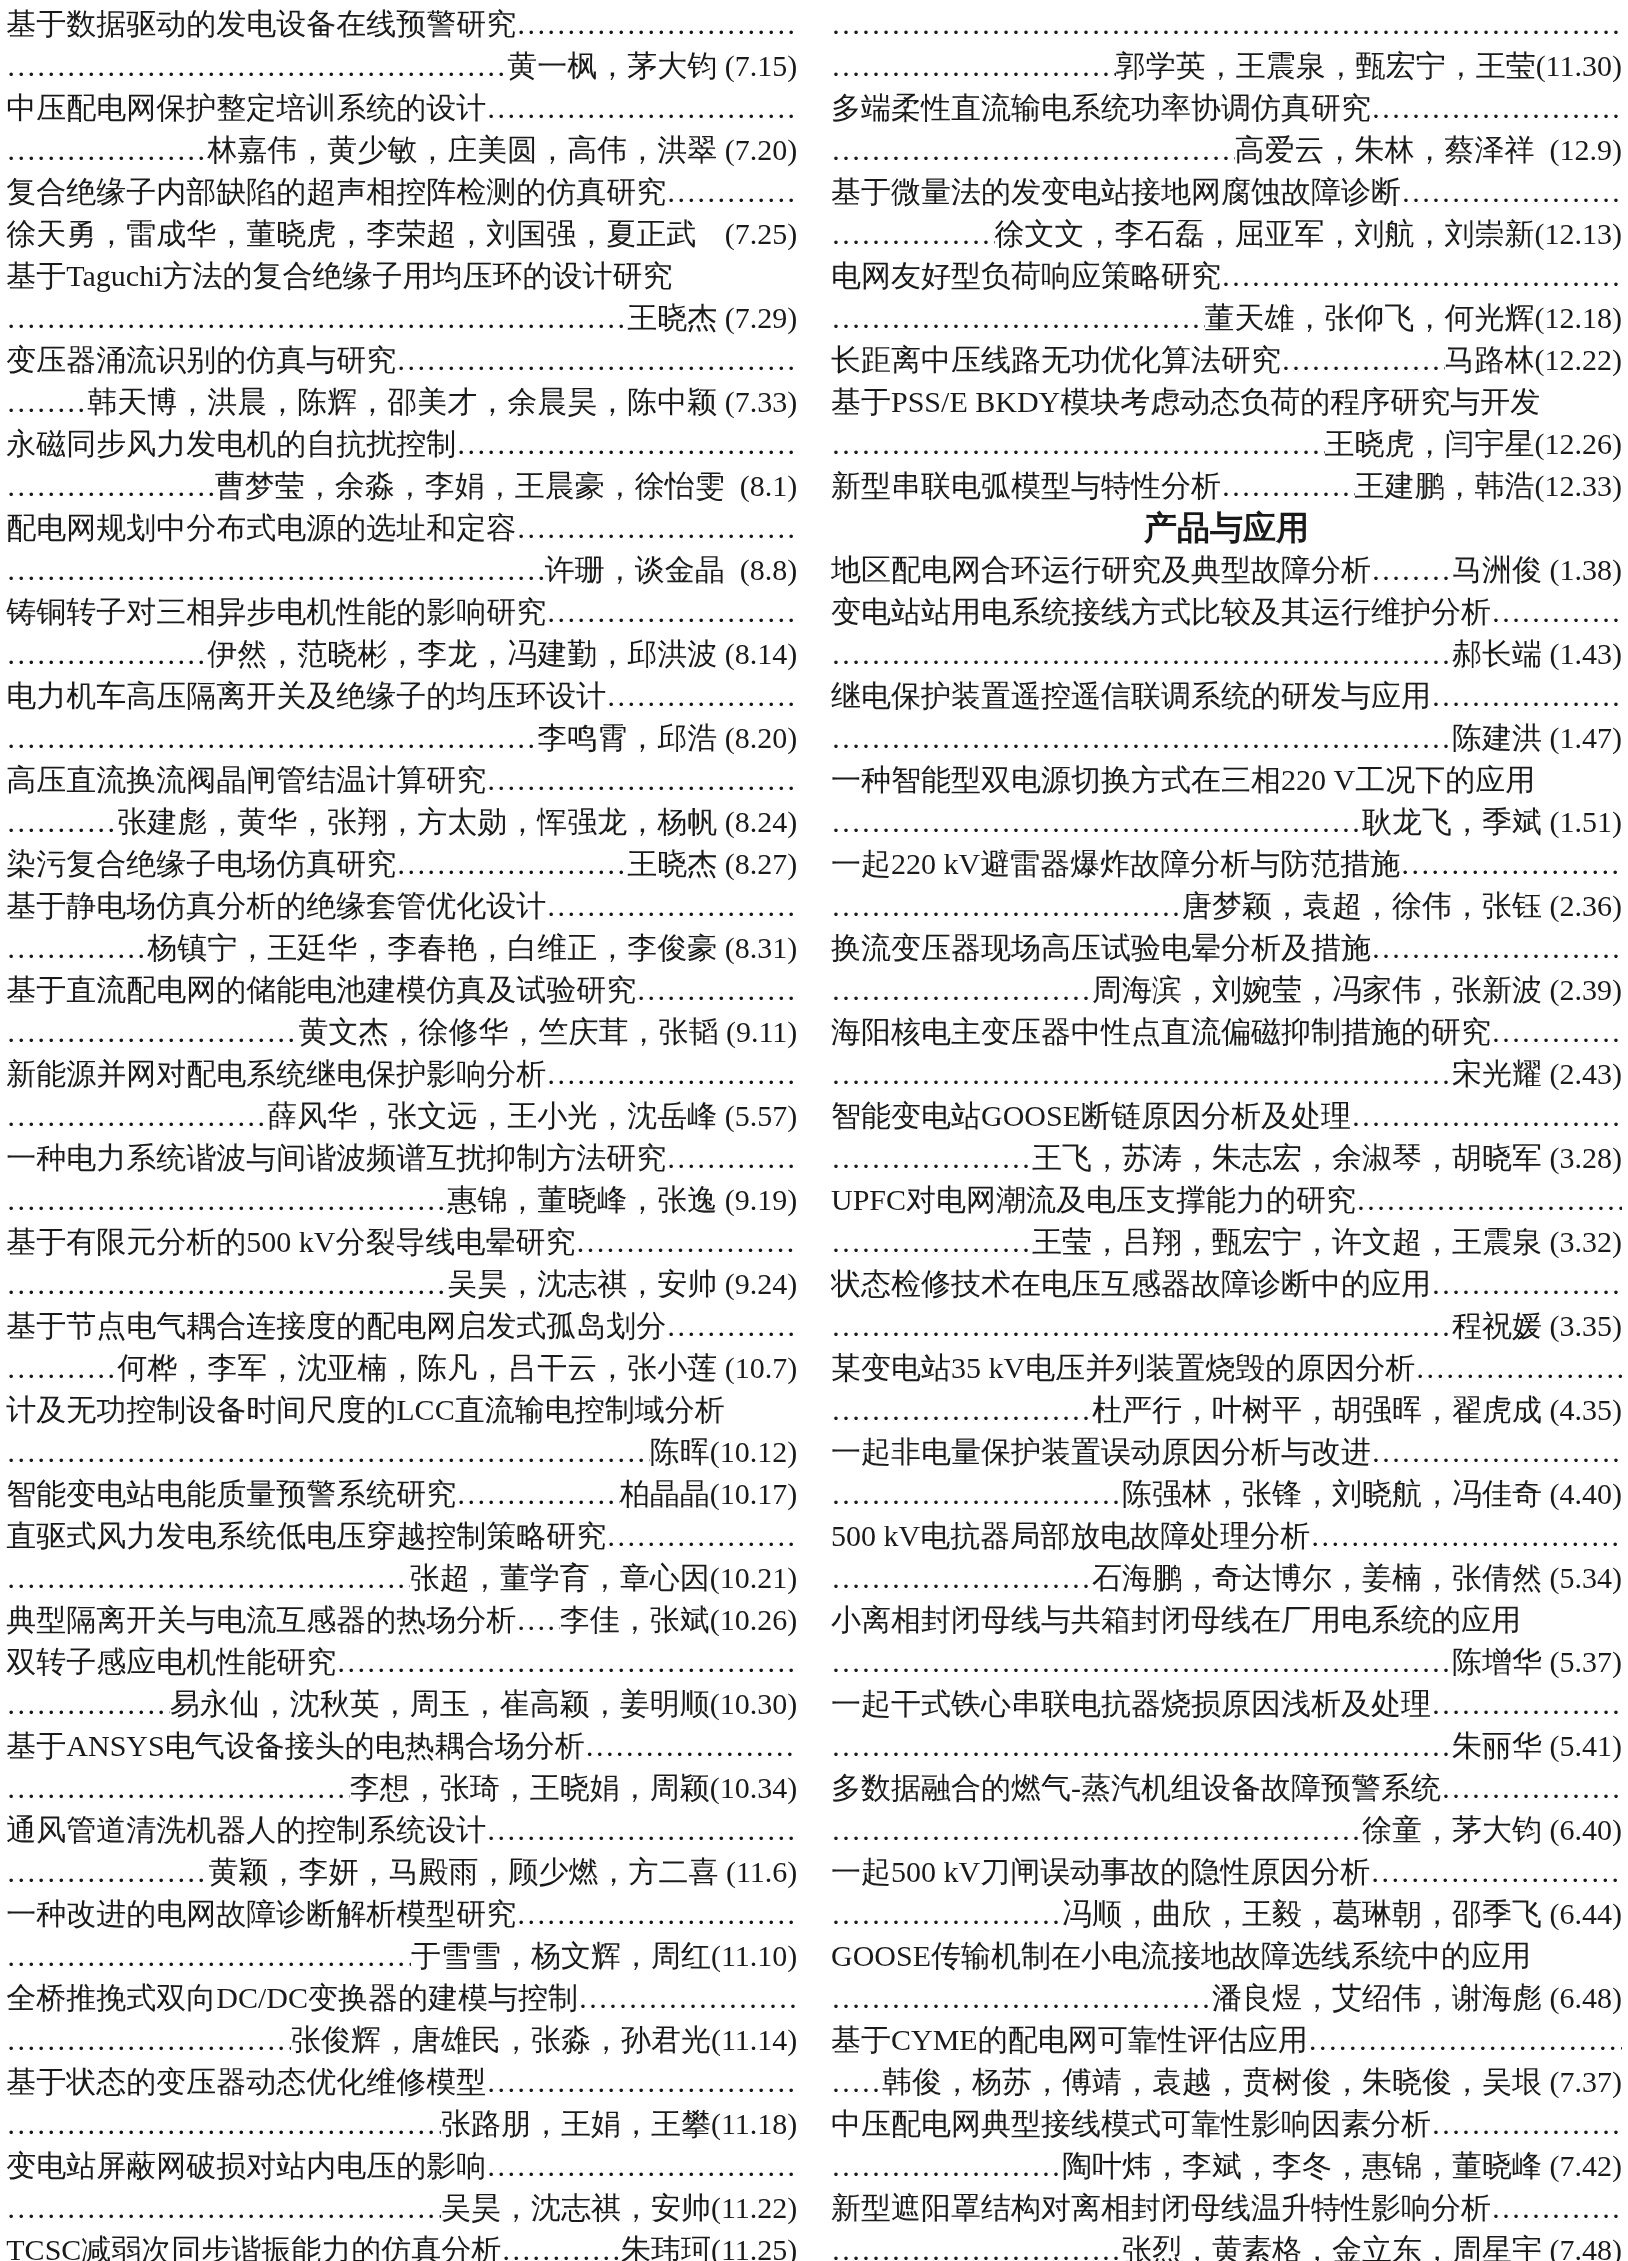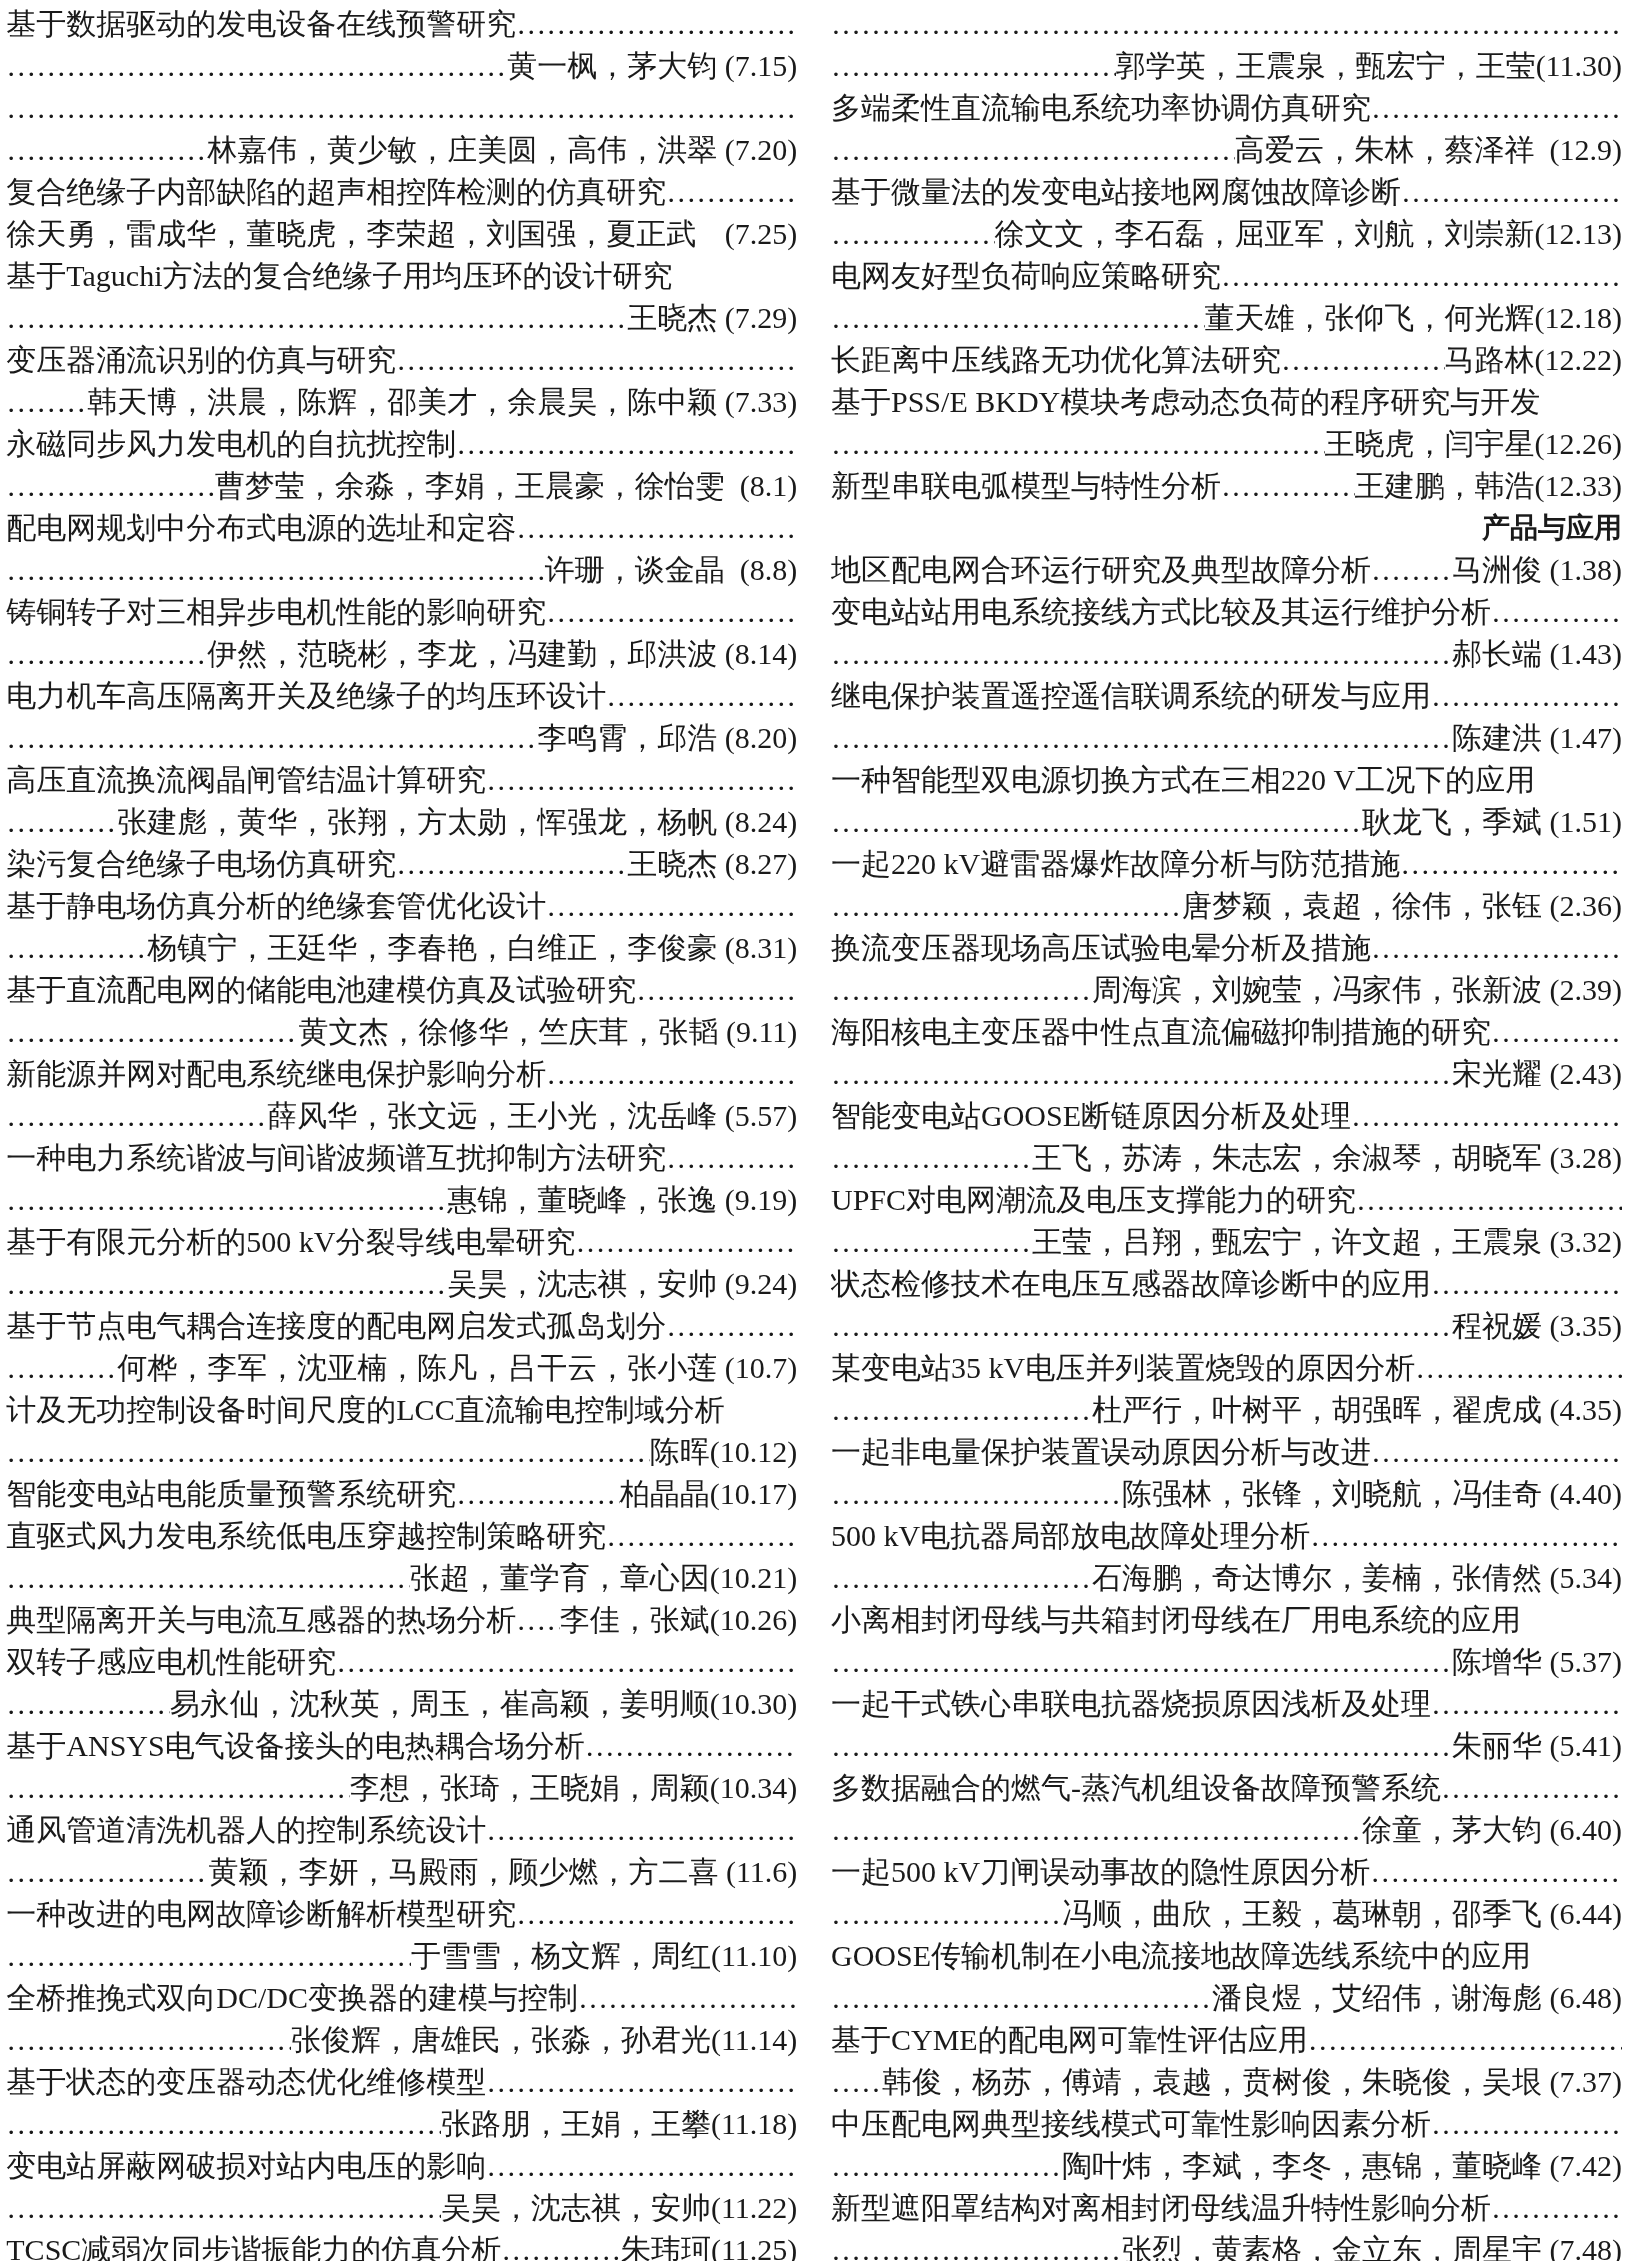--- a/index.html
+++ b/index.html
@@ -15,39 +15,40 @@
   #col-right{left:831px;}
   .line{
     display:flex;align-items:baseline;
     height:42px;line-height:42px;font-size:30px;
     white-space:nowrap;overflow:hidden;
   }
   .pre{flex:0 0 auto;}
   .dots{flex:1 1 0;overflow:hidden;white-space:nowrap;}
   .post{flex:0 0 auto;white-space:pre;}
   .line.h{
-    justify-content:flex-end;
+    justify-content:center;
     font-family:"Liberation Sans","DejaVu Sans",sans-serif;
-    font-weight:700;font-size:28px;
+    font-weight:700;font-size:33px;
   }
 </style>
 </head>
 <body style="background: rgb(255, 255, 255); color: rgb(26, 26, 26);">
 
 <div id="page">
   <div id="col-left" class="col">
       <div class="line t">
         <span class="pre">基于数据驱动的发电设备在线预警研究</span>
         <span class="dots">………………………………………………………………………………………………………………………………………………………………</span>
       </div>
       <div class="line a">
         <span class="dots">………………………………………………………………………………………………………………………………………………………………</span>
         <span class="post">黄一枫，茅大钧 (7.15)</span>
       </div>
       <div class="line t">
+        <span class="pre">中压配电网保护整定培训系统的设计</span>
         <span class="dots">………………………………………………………………………………………………………………………………………………………………</span>
       </div>
       <div class="line a">
         <span class="dots">………………………………………………………………………………………………………………………………………………………………</span>
         <span class="post">林嘉伟，黄少敏，庄美圆，高伟，洪翠 (7.20)</span>
       </div>
       <div class="line t">
         <span class="pre">复合绝缘子内部缺陷的超声相控阵检测的仿真研究</span>
         <span class="dots">………………………………………………………………………………………………………………………………………………………………</span>
       </div>

